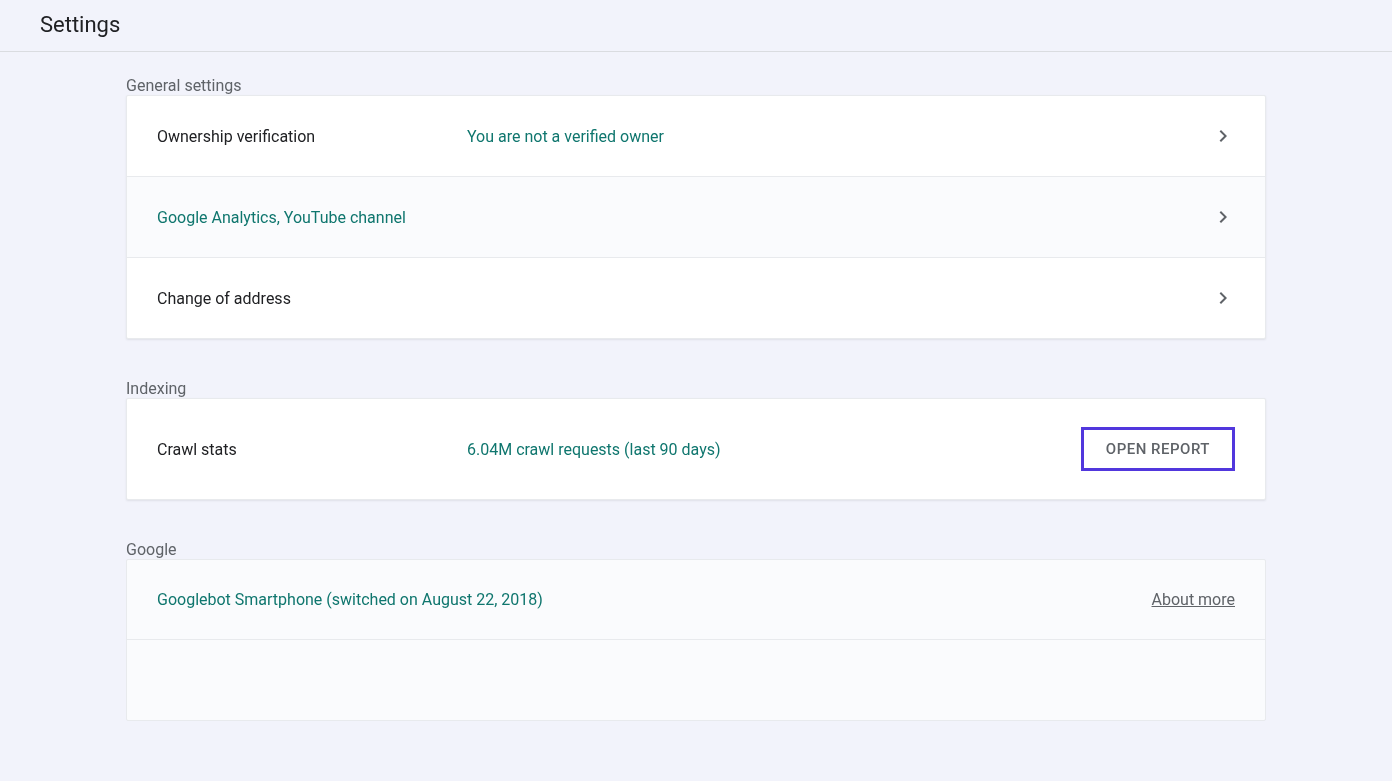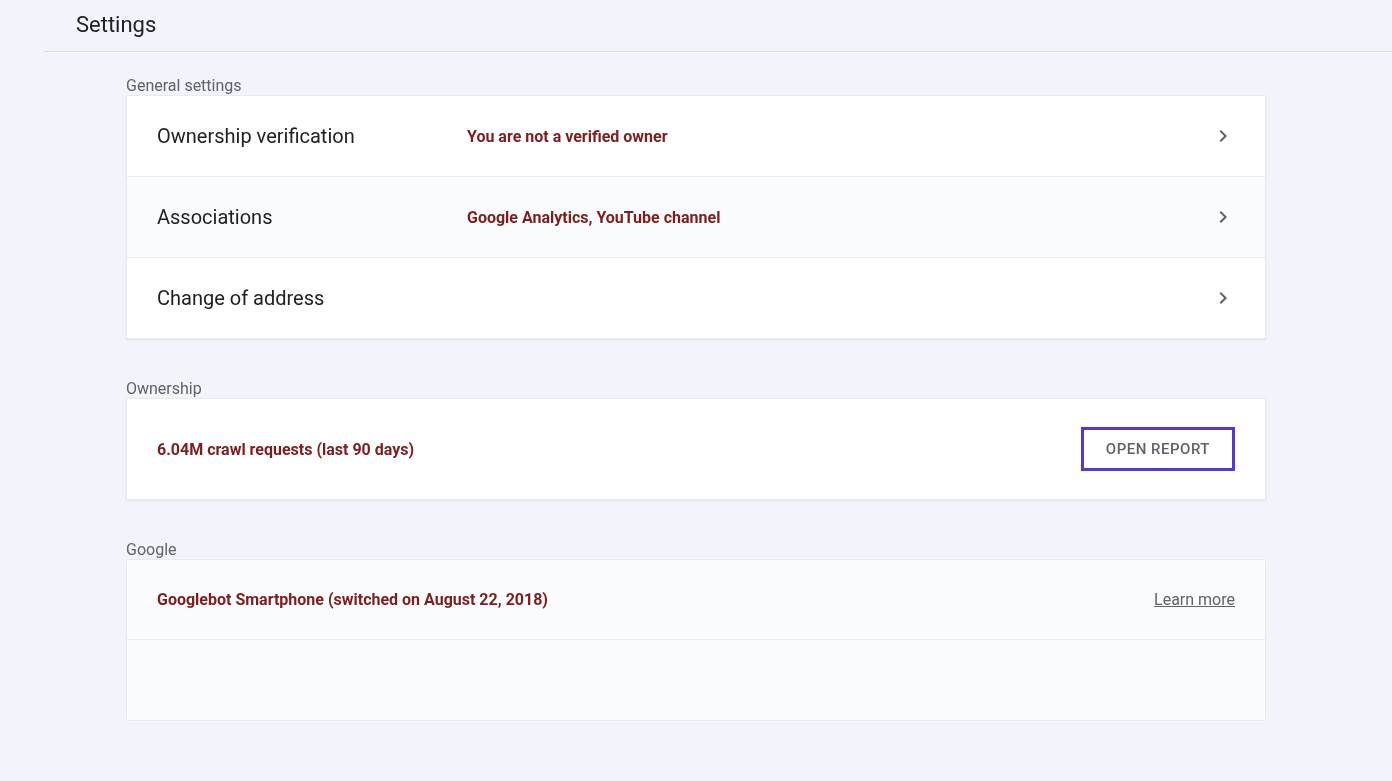--- a/index.html
+++ b/index.html
@@ -3,23 +3,22 @@
   <meta charset="utf-8">
   <style>
     * { margin: 0; padding: 0; box-sizing: border-box; }
     body {
       font-family: 'Google Sans', Roboto, Arial, sans-serif;
       background-color: #f2f3fb;
       color: #202124;
       font-size: 14px;
     }
     .header {
-      padding: 12px 32px 14px;
+      padding: 12px 40px 14px;
       border-bottom: 1px solid #dadce0;
-      margin-left: 44px;
     }
     .header-title {
       font-size: 22px;
       font-weight: 400;
       color: #202124;
     }
     .content {
       max-width: 1140px;
       margin: 0 auto;
       padding: 16px 0;
@@ -51,30 +50,30 @@
     .row:last-child {
       border-bottom: none;
     }
     .row-clickable {
       cursor: pointer;
     }
     .row-associations {
       background: #fafbfd;
     }
     .row-title {
-      font-size: 20px;
+      font-size: 16px;
       color: #202124;
       font-weight: 400;
       width: 310px;
       flex-shrink: 0;
     }
     .row-subtitle {
       font-size: 16px;
-      color: #7f1d1d;
-      font-weight: 700;
+      color: #0f766e;
+      font-weight: 400;
       flex: 1;
     }
     .row-action {
       flex-shrink: 0;
       display: flex;
       align-items: flex-end;
       margin-left: auto;
     }
     .chevron {
       width: 24px;
@@ -118,58 +117,58 @@
       <div class="row-title">Ownership verification</div>
       <div class="row-subtitle">You are not a verified owner</div>
       <div class="row-action">
         <svg class="chevron" viewBox="0 0 24 24">
             <path d="M8.59 16.59L13.17 12 8.59 7.41 10 6l6 6-6 6-1.41-1.41z"></path>
           </svg>
       </div>
     </div>
 
     <div class="row row-clickable row-associations">
-      <div class="row-title">Associations</div>
       <div class="row-subtitle">Google Analytics, YouTube channel</div>
       <div class="row-action">
         <svg class="chevron" viewBox="0 0 24 24">
             <path d="M8.59 16.59L13.17 12 8.59 7.41 10 6l6 6-6 6-1.41-1.41z"></path>
           </svg>
       </div>
     </div>
 
     <div class="row row-clickable">
       <div class="row-title">Change of address</div>
       <div class="row-action">
         <svg class="chevron" viewBox="0 0 24 24">
             <path d="M8.59 16.59L13.17 12 8.59 7.41 10 6l6 6-6 6-1.41-1.41z"></path>
           </svg>
       </div>
     </div>
 
 
   </div>
 
-  <div class="section-label">Ownership</div>
+  <div class="section-label">Indexing</div>
   <div class="card">
     <div class="row">
+      <div class="row-title">Crawl stats</div>
       <div class="row-subtitle">6.04M crawl requests (last 90 days)</div>
       <div class="row-action">
         <button class="open-report-btn">OPEN REPORT</button>
       </div>
     </div>
   </div>
 
   <div class="section-label">Google</div>
   <div class="card about-card">
 
     <div class="row">
       <div class="row-subtitle">Googlebot Smartphone (switched on August 22, 2018)</div>
       <div class="row-action">
-        <a class="learn-more-link">Learn more</a>
+        <a class="learn-more-link">About more</a>
       </div>
     </div>
 
     <div class="row about-row">
       
       
       
     </div>
 
   </div>

